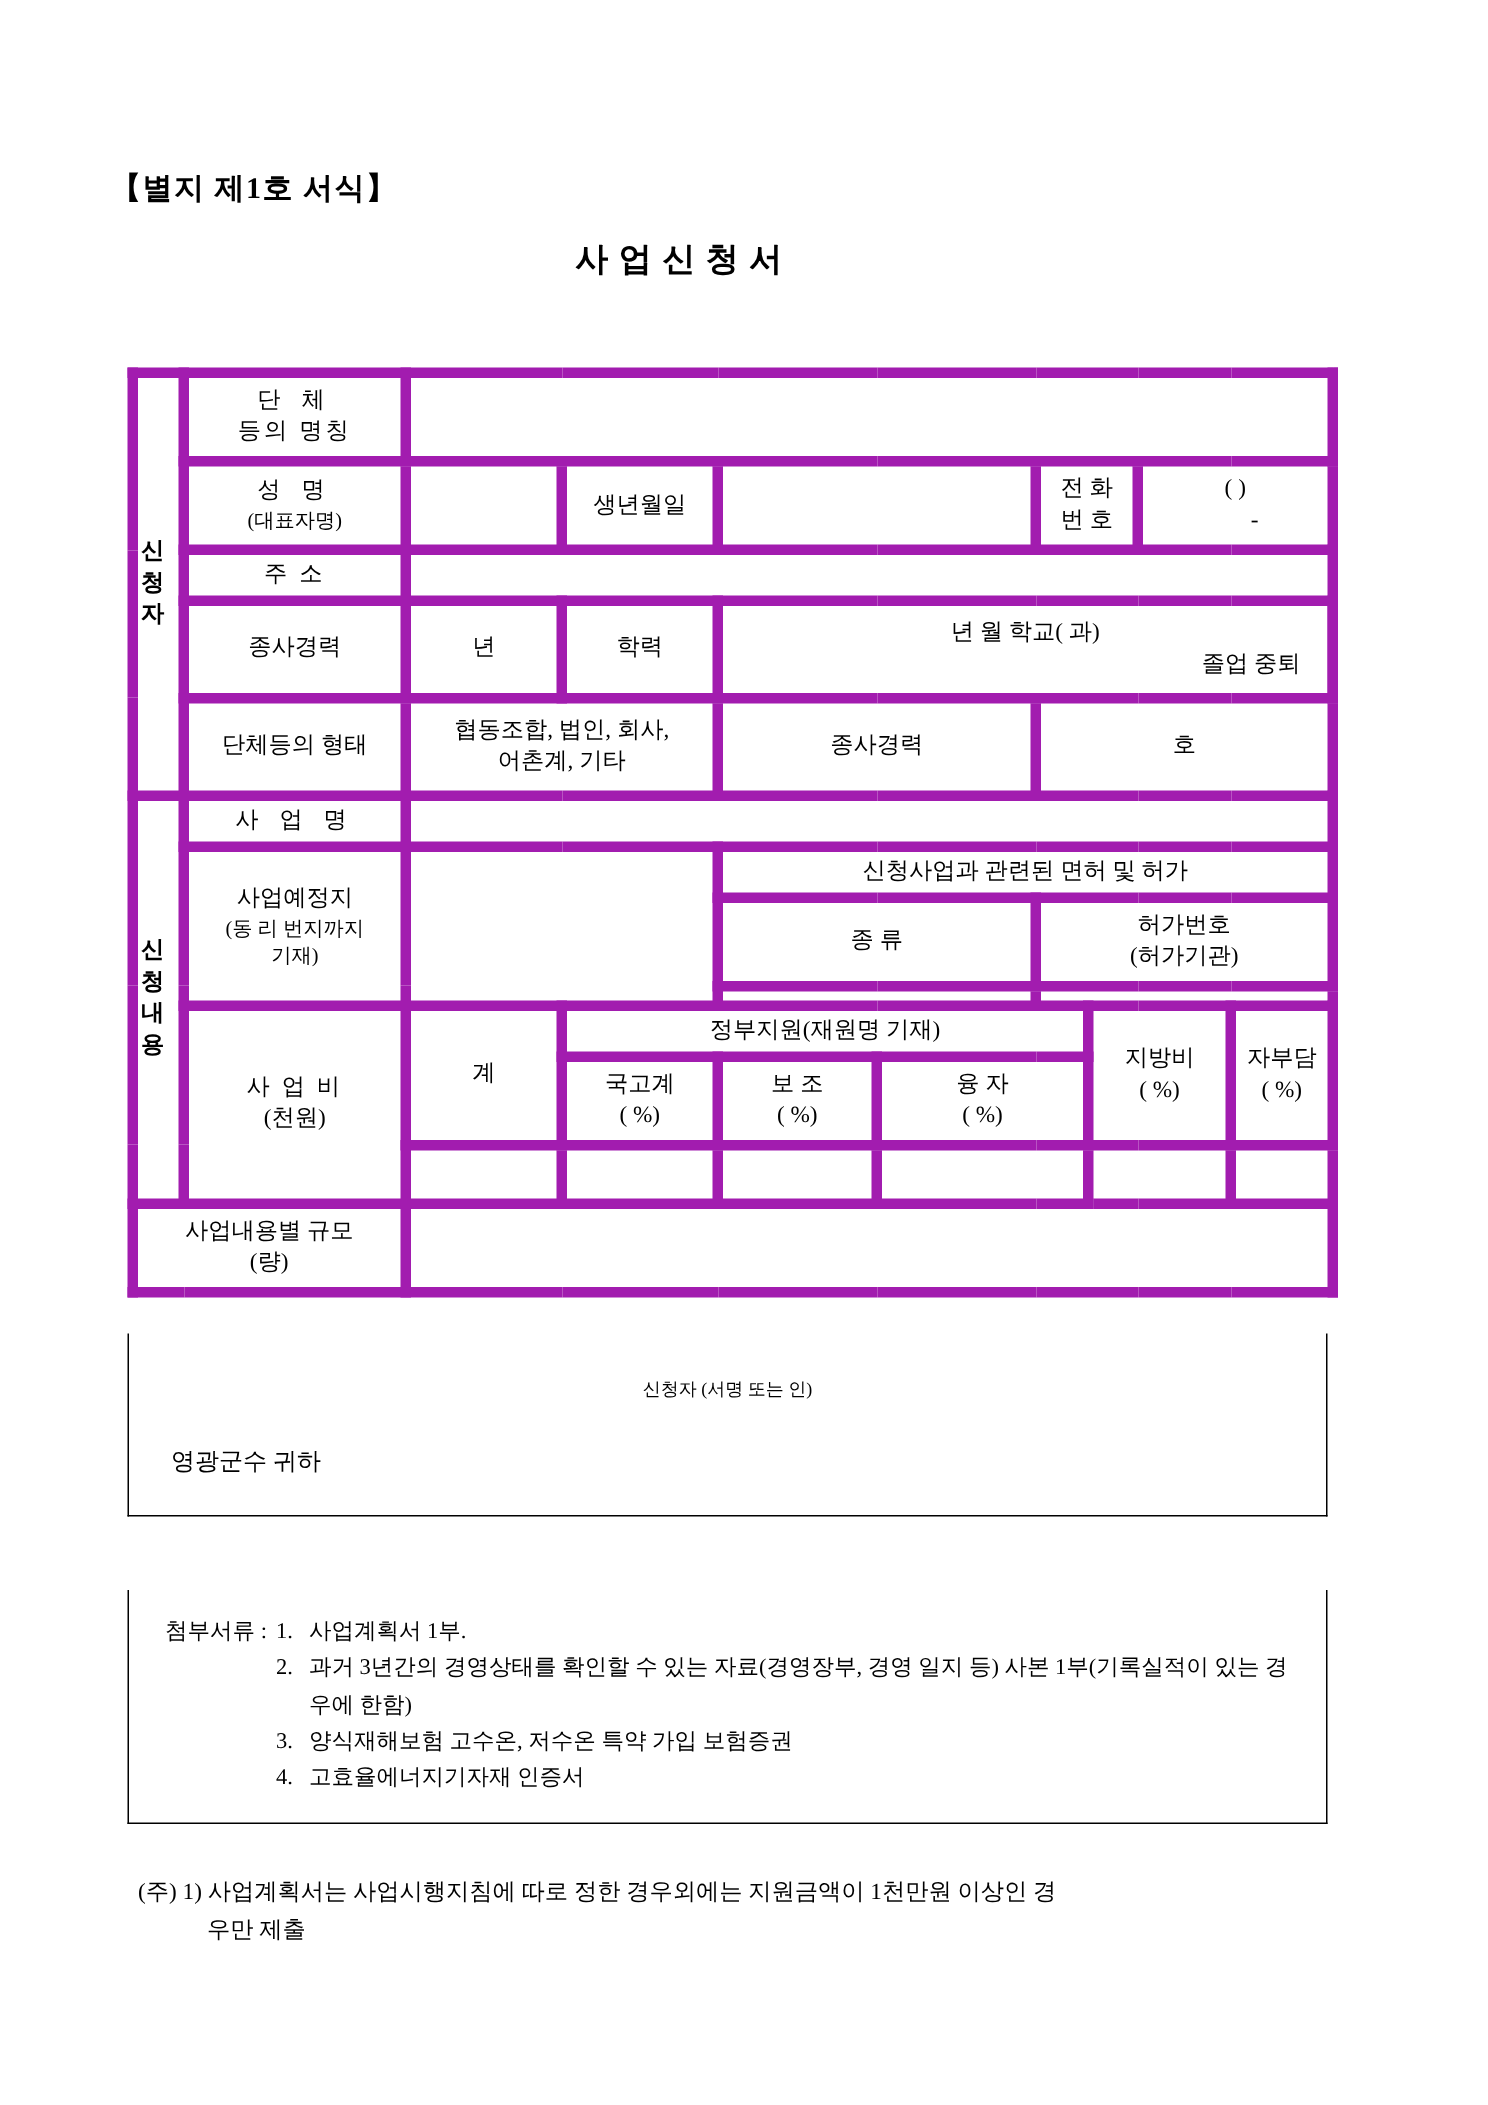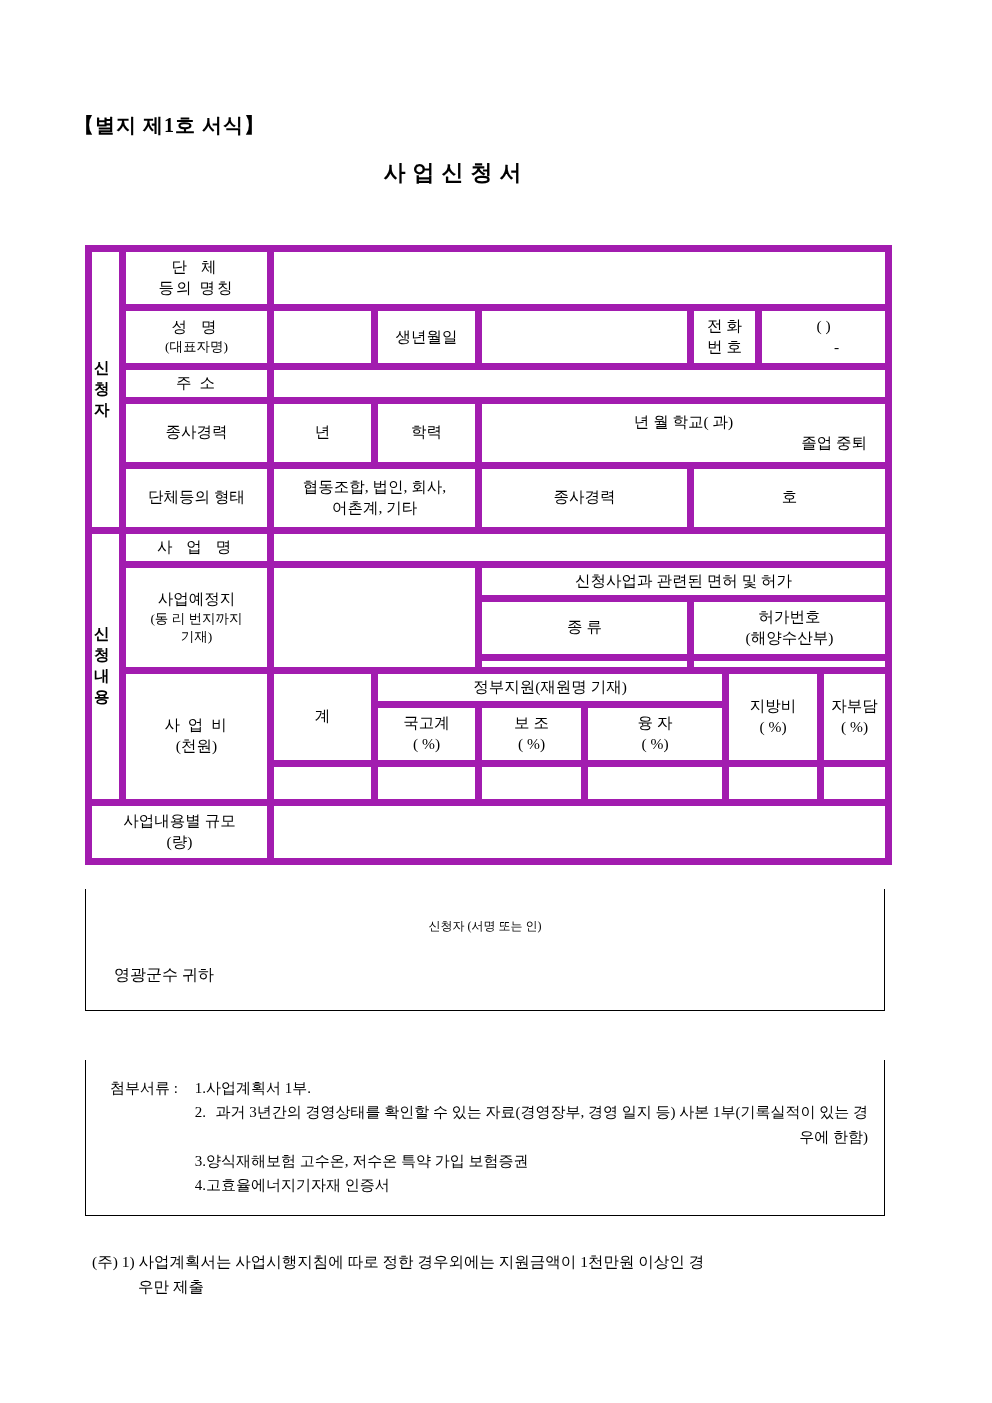--- a/index.html
+++ b/index.html
@@ -114,21 +114,21 @@
     position: absolute;
     left: 85px;
     width: 800px;
     box-sizing: border-box;
     border: 1px solid #000;
     border-top: none;
     padding: 16px 16px 18px 24px;
     font-size: 15px;
     line-height: 1.62;
   }
-  .attach-row { display: flex; text-align: right; }
+  .attach-row { display: flex; }
   .attach-label { white-space: nowrap; padding-right: 6px; }
   .attach-list { margin: 0; padding: 0; list-style: none; }
   .attach-list li { display: flex; }
   .attach-num { width: 22px; flex: none; }
   .footnote {
     position: absolute;
     left: 92px;
     width: 820px;
     font-size: 15.5px;
     line-height: 1.6;
@@ -232,21 +232,21 @@
         <div class="small">(동 리 번지까지</div>
         <div class="small">기재)</div>
       </td>
       <td class="blank" colspan="2" rowspan="3"></td>
       <td colspan="7">신청사업과 관련된 면허 및 허가</td>
     </tr>
     <tr>
       <td class="tall" colspan="2">종   류</td>
       <td colspan="5">
         <div>허가번호</div>
-        <div>(해양수산부)</div>
+        <div>(허가기관)</div>
       </td>
     </tr>
     <tr>
       <td class="blank" colspan="2"></td>
       <td class="blank" colspan="5"></td>
     </tr>
 
     <tr>
       <td rowspan="3">
         <div class="sp3">사  업  비</div>

